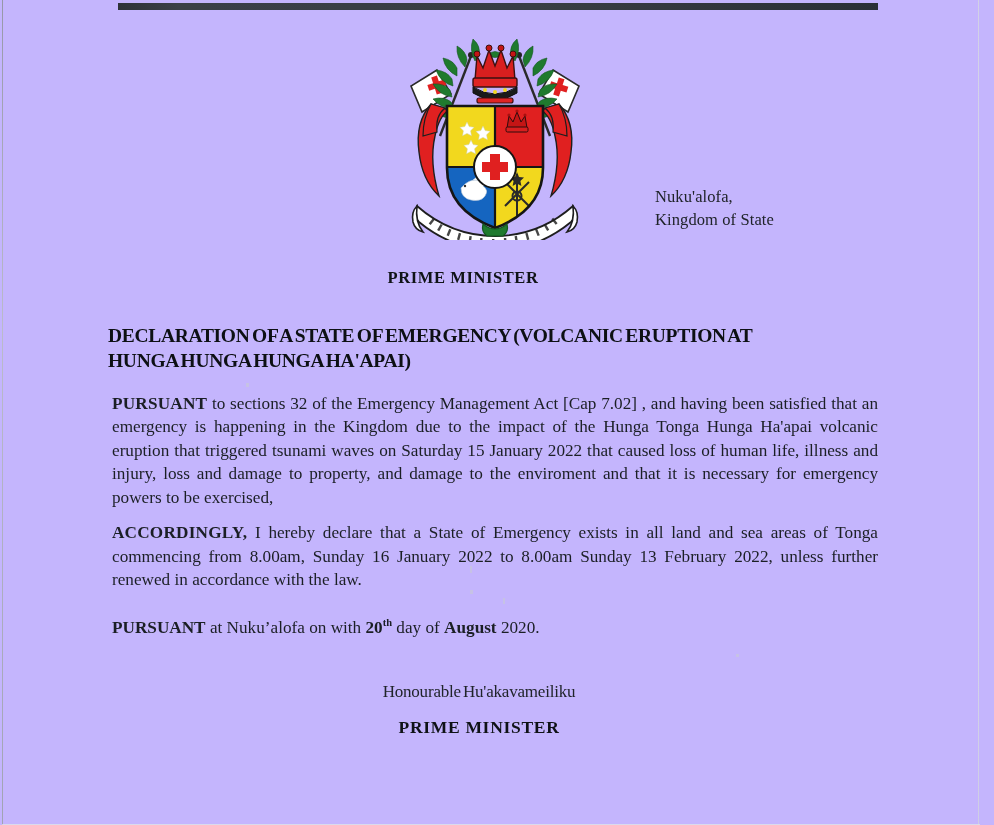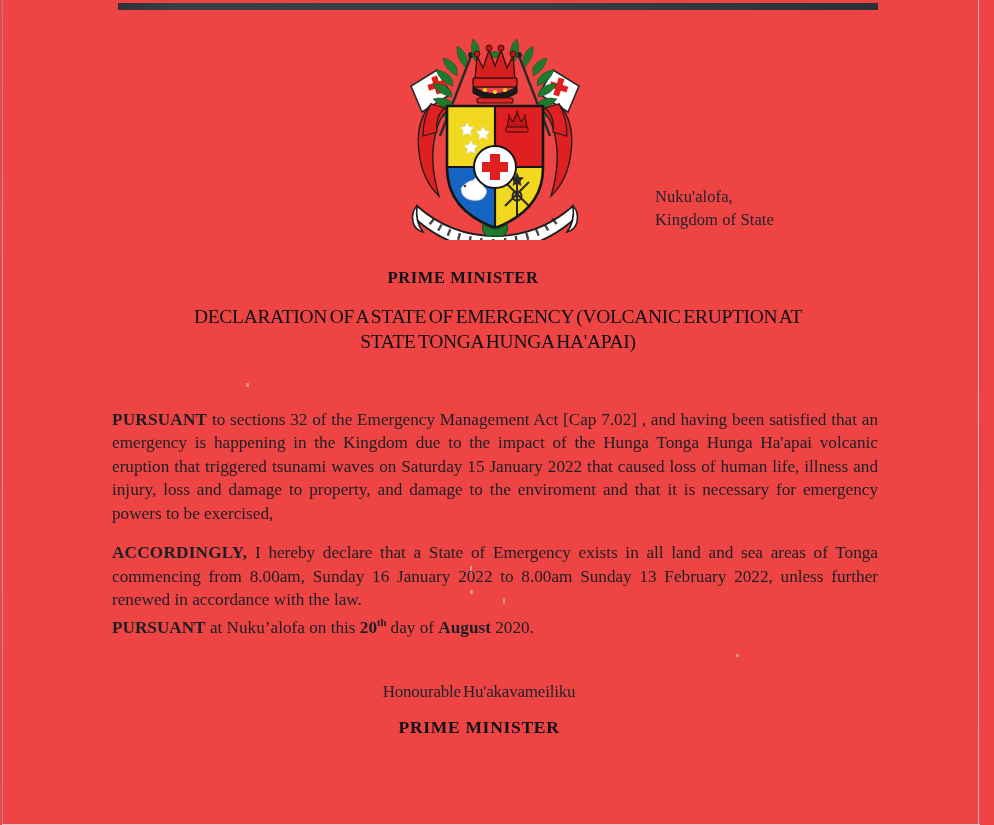--- a/index.html
+++ b/index.html
@@ -9,21 +9,21 @@
     background: #ffffff;
   }
   body {
     font-family: "Liberation Serif", "DejaVu Serif", serif;
     color: #1a1a1a;
   }
   #page {
     position: relative;
     width: 994px;
     height: 825px;
-    background: #ef4444;
+    background: #c4b5fd;
     overflow: hidden;
     box-sizing: border-box;
   }
   
   .edge-left {
     position: absolute;
     left: 2px; top: 0;
     width: 1px; height: 825px;
     background: linear-gradient(to bottom, #8e9299, #b9bcc2 40%, #a9adb4 70%, #9aa0a6);
     opacity: .85;
@@ -85,44 +85,44 @@
     letter-spacing: .6px;
     color: #101317;
     padding-right: 68px;
     box-sizing: border-box;
   }
 
   
   .doc-title {
     position: absolute;
     left: 108px;
-    top: 305px;
+    top: 324px;
     width: 780px;
-    text-align: center;
-    font-weight: normal;
+    text-align: left;
+    font-weight: bold;
     font-size: 19.5px;
     line-height: 1.28;
     letter-spacing: -0.3px;
     color: #0d1014;
     word-spacing: -2px;
   }
 
   
   .body-block {
     position: absolute;
     left: 112px;
     top: 392px;
     width: 766px;
     font-size: 17.2px;
     line-height: 1.365;
     color: #1b1f25;
     text-align: justify;
     text-justify: inter-word;
   }
-  .body-block p { margin: 16px 0 14px 0; }
+  .body-block p { margin: 0 0 14px 0; }
   .body-block p.tight { margin-bottom: 12px; }
   .lead { font-weight: bold; letter-spacing: .2px; }
 
   .declared {
     position: absolute;
     left: 112px;
     top: 617px;
     width: 766px;
     font-size: 17.2px;
     color: #1b1f25;
@@ -301,30 +301,30 @@
 
   <div class="address">
     <div>Nuku'alofa,</div>
     <div>Kingdom of State</div>
   </div>
 
   <div class="pm-heading">PRIME MINISTER</div>
 
   <div class="doc-title">
     <div>DECLARATION OF A STATE OF EMERGENCY (VOLCANIC ERUPTION AT</div>
-    <div>STATE TONGA HUNGA HA'APAI)</div>
+    <div>HUNGA HUNGA HUNGA HA'APAI)</div>
   </div>
 
   <div class="body-block">
     <p class="tight"><span class="lead">PURSUANT</span><span> to sections 32 of the Emergency Management Act [Cap 7.02] , and having been satisfied that an emergency is happening in the Kingdom due to the impact of the Hunga Tonga Hunga Ha'apai volcanic eruption  that triggered tsunami waves on Saturday 15 January 2022 that caused loss of human life, illness and injury, loss and damage to property, and damage to the enviroment and that it is necessary for emergency powers to be exercised,</span></p>
     <p><span class="lead">ACCORDINGLY,</span><span> I hereby declare that a State of Emergency exists in all land and sea areas of Tonga commencing from 8.00am, Sunday 16 January 2022 to 8.00am Sunday 13 February 2022, unless further renewed in accordance with the law.</span></p>
   </div>
 
   <div class="declared">
-    <b>PURSUANT</b><span> at Nuku’alofa on this </span><b>20</b><sup>th</sup><span> day of </span><b>August</b><span> 2020.</span>
+    <b>PURSUANT</b><span> at Nuku’alofa on with </span><b>20</b><sup>th</sup><span> day of </span><b>August</b><span> 2020.</span>
   </div>
 
   <div class="sig">
     <div class="name">Honourable Hu'akavameiliku</div>
     <div class="role">PRIME MINISTER</div>
   </div>
 
 </div>
 
 </body></html>

